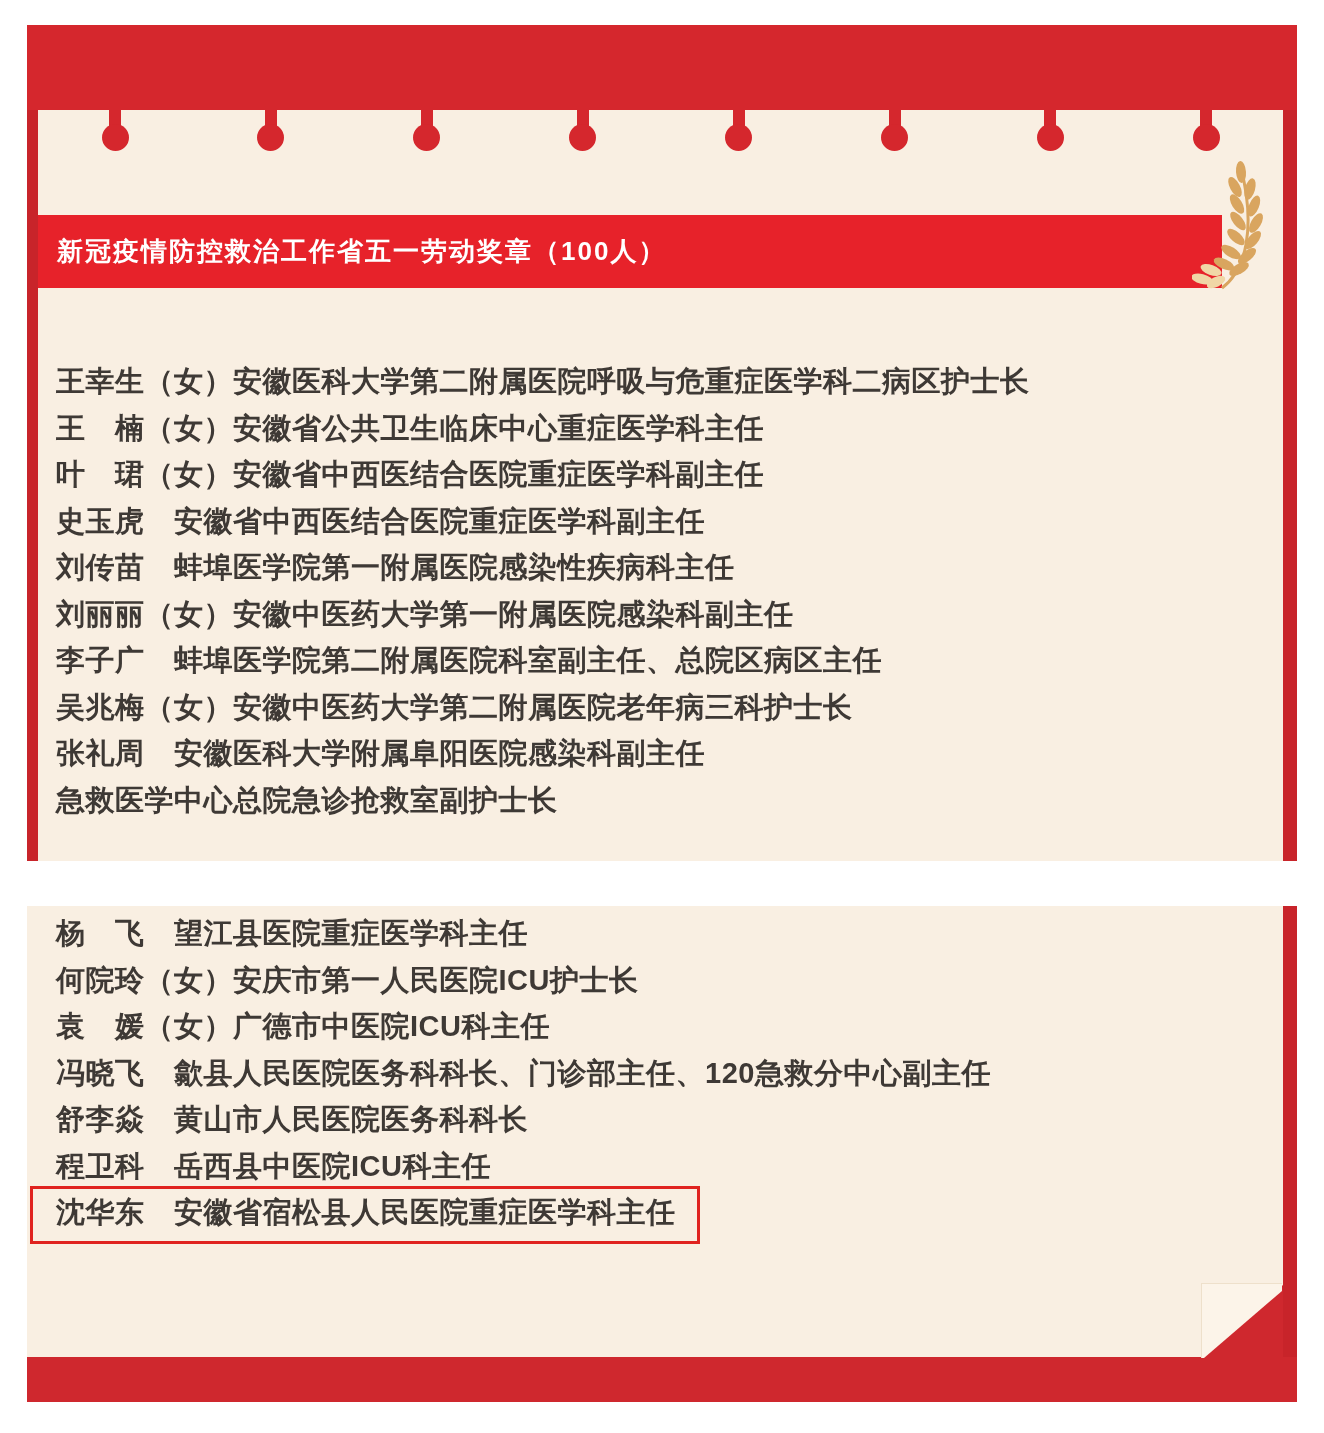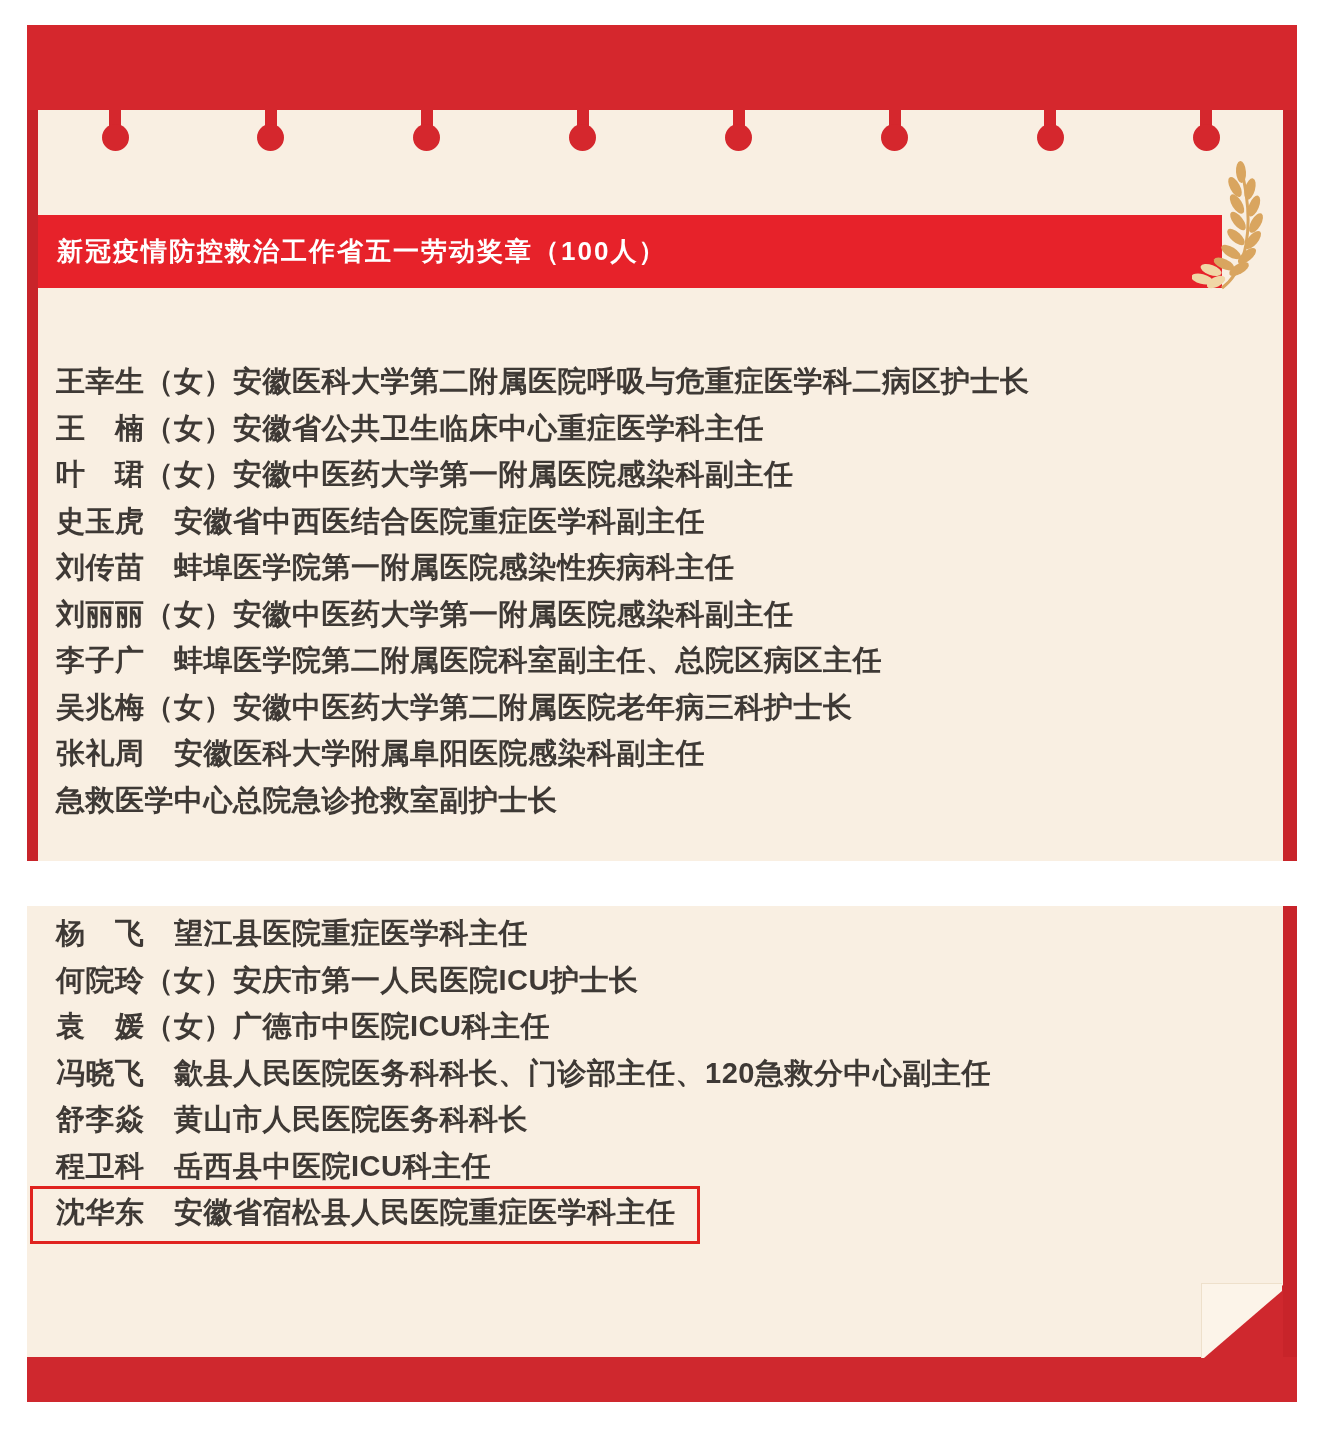--- a/index.html
+++ b/index.html
@@ -121,21 +121,21 @@
     <g fill="#f0d7a6">
       <ellipse cx="19" cy="112" rx="5" ry="11" transform="rotate(-70 19 112)"></ellipse>
       <ellipse cx="10" cy="121" rx="5" ry="11" transform="rotate(-76 10 121)"></ellipse>
       <ellipse cx="24" cy="124" rx="5" ry="10" transform="rotate(64 24 124)"></ellipse>
     </g>
   </svg>
 
   <div class="list list1" id="list1">
       <div class="row">王幸生（女）安徽医科大学第二附属医院呼吸与危重症医学科二病区护士长</div>
       <div class="row">王　楠（女）安徽省公共卫生临床中心重症医学科主任</div>
-      <div class="row">叶　珺（女）安徽中医药大学第一附属医院感染科副主任</div>
+      <div class="row">叶　珺（女）安徽省中西医结合医院重症医学科副主任</div>
       <div class="row">史玉虎　安徽省中西医结合医院重症医学科副主任</div>
       <div class="row">刘传苗　蚌埠医学院第一附属医院感染性疾病科主任</div>
       <div class="row">刘丽丽（女）安徽中医药大学第一附属医院感染科副主任</div>
       <div class="row">李子广　蚌埠医学院第二附属医院科室副主任、总院区病区主任</div>
       <div class="row">吴兆梅（女）安徽中医药大学第二附属医院老年病三科护士长</div>
       <div class="row">张礼周　安徽医科大学附属阜阳医院感染科副主任</div>
       <div class="row">急救医学中心总院急诊抢救室副护士长</div>
     </div>
 
   <div class="card2-backdrop"></div>

